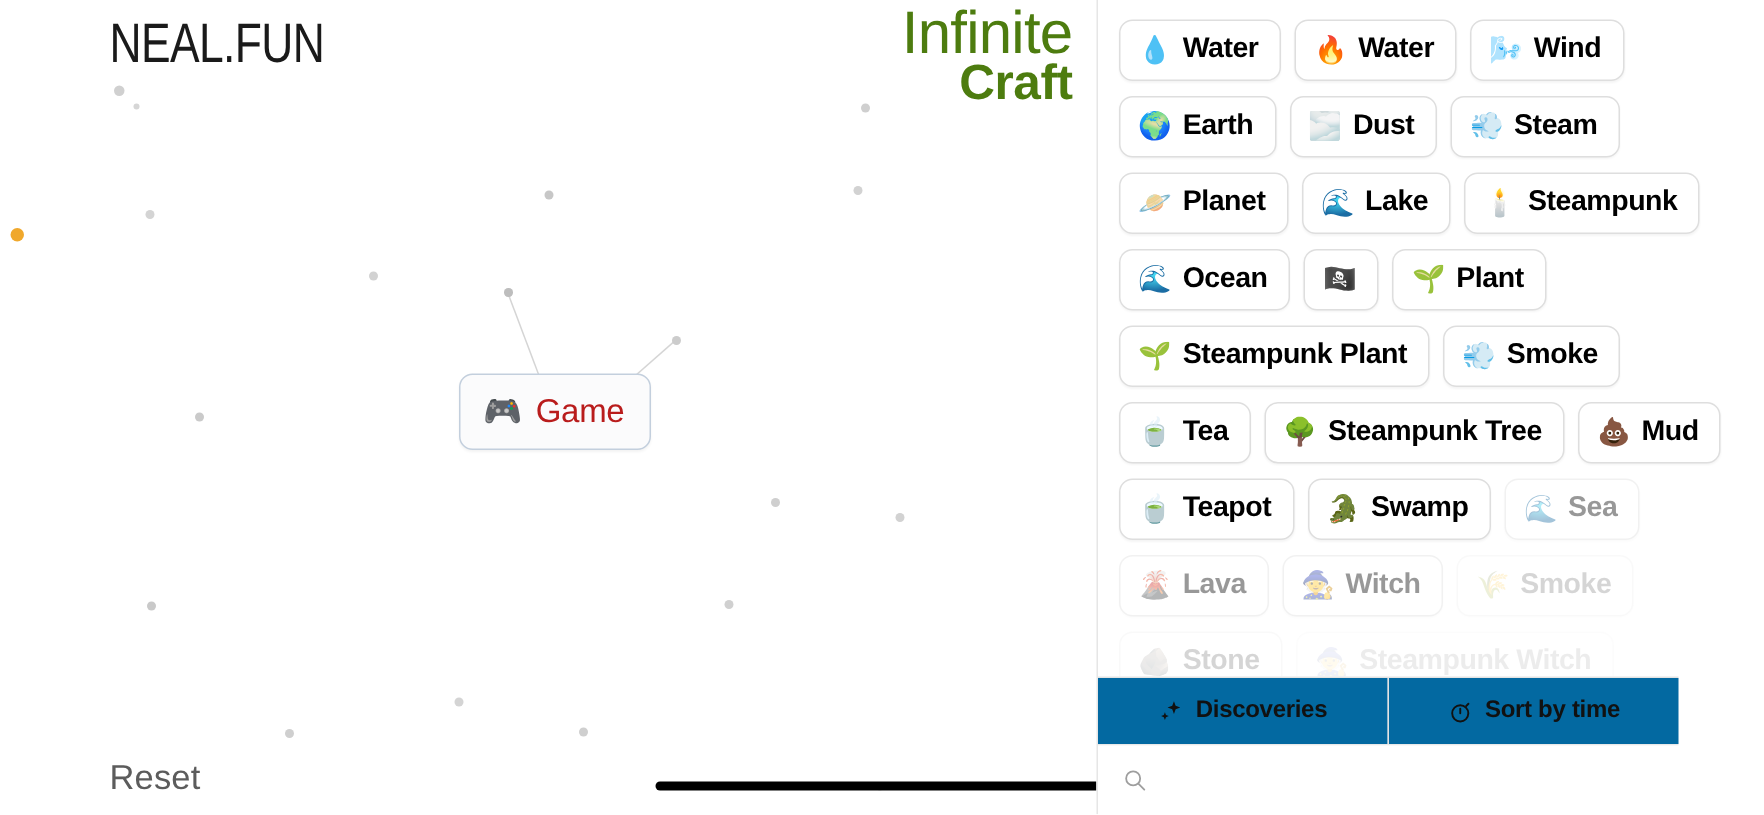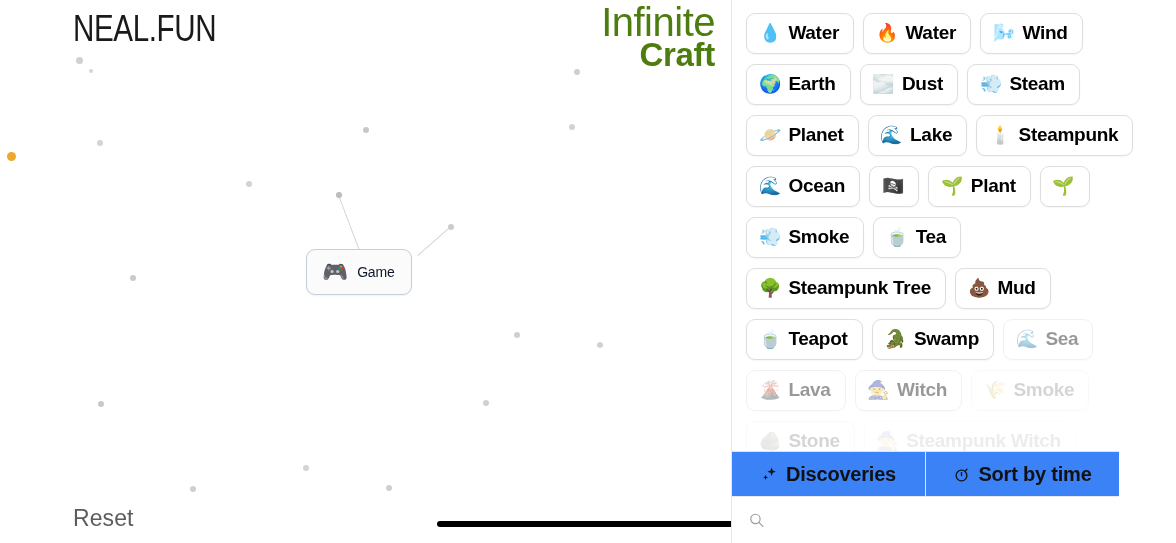--- a/index.html
+++ b/index.html
@@ -88,23 +88,23 @@
     gap: 9px;
     padding: 11px 17px 12px 15px;
     background: #fbfbfc;
     border: 1px solid #c3cfdd;
     border-radius: 9px;
     box-shadow: 0 1px 2px rgba(0,0,0,0.05);
     white-space: nowrap;
   }
   .node-emoji { font-size: 21px; line-height: 1; }
   .node-label {
-    font-size: 14px;
+    font-size: 22px;
     font-weight: 500;
-    color: #0f172a;
+    color: #b91c1c;
     letter-spacing: -0.2px;
   }
 
   .reset-btn {
     position: absolute;
     left: 73px;
     bottom: 11px;
     font-size: 23px;
     color: #5c5c5c;
     background: none;
@@ -195,24 +195,24 @@
     display: flex;
     pointer-events: auto;
   }
 
   .ctrl-btn {
     flex: 1 1 0;
     display: flex;
     align-items: center;
     justify-content: center;
     gap: 8px;
-    background: #3b82f6;
+    background: #0369a1;
     border: none;
     font-family: inherit;
-    font-size: 20px;
+    font-size: 16px;
     font-weight: 700;
     color: #111111;
     cursor: pointer;
     letter-spacing: -0.2px;
     height: 100%;
   }
   .ctrl-btn + .ctrl-btn { border-left: 1px solid #e3e3e3; justify-content: center; }
   .ctrl-icon {
     display: inline-flex;
     align-items: center;
@@ -342,20 +342,21 @@
         </div>
         <div class="item-chip">
           <span class="item-emoji">🏴‍☠️</span>
         </div>
         <div class="item-chip">
           <span class="item-emoji">🌱</span>
           <span class="item-label">Plant</span>
         </div>
         <div class="item-chip">
           <span class="item-emoji">🌱</span>
+          <span class="item-label">Steampunk Plant</span>
         </div>
         <div class="item-chip">
           <span class="item-emoji">💨</span>
           <span class="item-label">Smoke</span>
         </div>
         <div class="item-chip">
           <span class="item-emoji">🍵</span>
           <span class="item-label">Tea</span>
         </div>
         <div class="item-chip">

